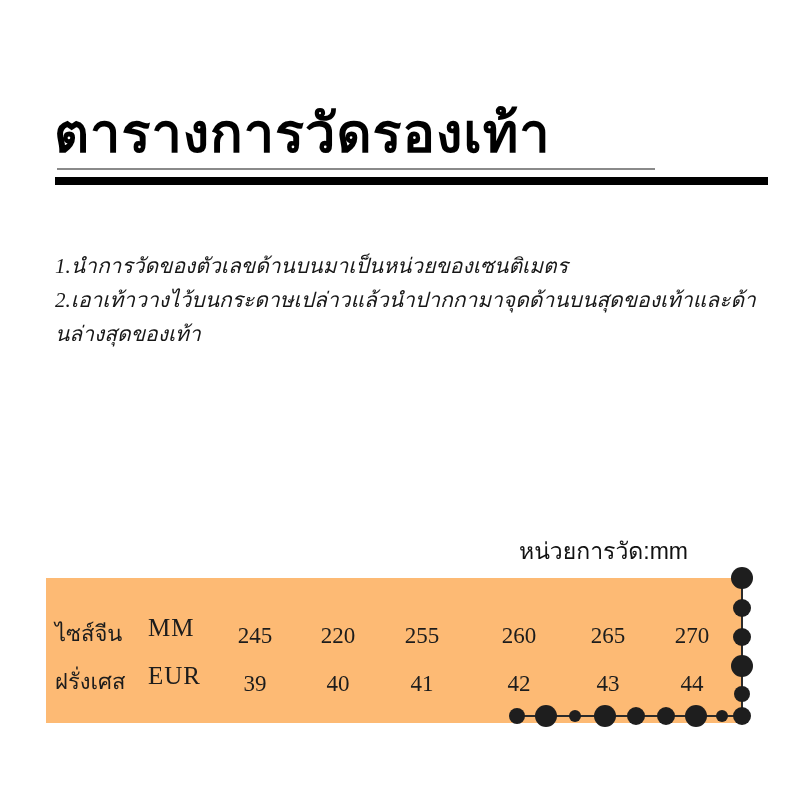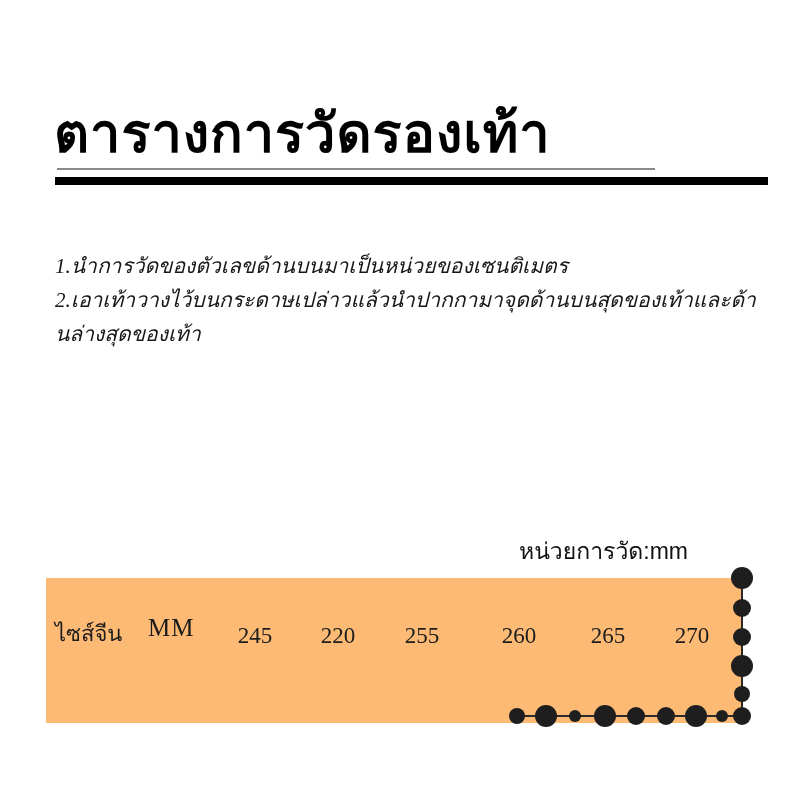--- a/index.html
+++ b/index.html
@@ -99,20 +99,30 @@
     <div class="trow r1">
       <span class="tlabel">ไซส์จีน</span>
       <span class="tsys">MM</span>
       <span class="tnum c0">245</span>
       <span class="tnum c1">220</span>
       <span class="tnum c2">255</span>
       <span class="tnum c3">260</span>
       <span class="tnum c4">265</span>
       <span class="tnum c5">270</span>
     </div>
+    <div class="trow r2">
+      <span class="tlabel">ฝรั่งเศส</span>
+      <span class="tsys">EUR</span>
+      <span class="tnum c0">39</span>
+      <span class="tnum c1">40</span>
+      <span class="tnum c2">41</span>
+      <span class="tnum c3">42</span>
+      <span class="tnum c4">43</span>
+      <span class="tnum c5">44</span>
+    </div>
   </div>
 
   <svg class="bead-ruler" viewBox="0 0 250 185" xmlns="http://www.w3.org/2000/svg">
     <polyline points="237,20 237,158 12,158" fill="none" stroke="#2b2b2b" stroke-width="2"></polyline>
 
     <circle cx="237" cy="20" r="11" fill="#1e1e1e"></circle>
     <circle cx="237" cy="50" r="9" fill="#1e1e1e"></circle>
     <circle cx="237" cy="79" r="9" fill="#1e1e1e"></circle>
     <circle cx="237" cy="108" r="11" fill="#1e1e1e"></circle>
     <circle cx="237" cy="136" r="8" fill="#1e1e1e"></circle>

